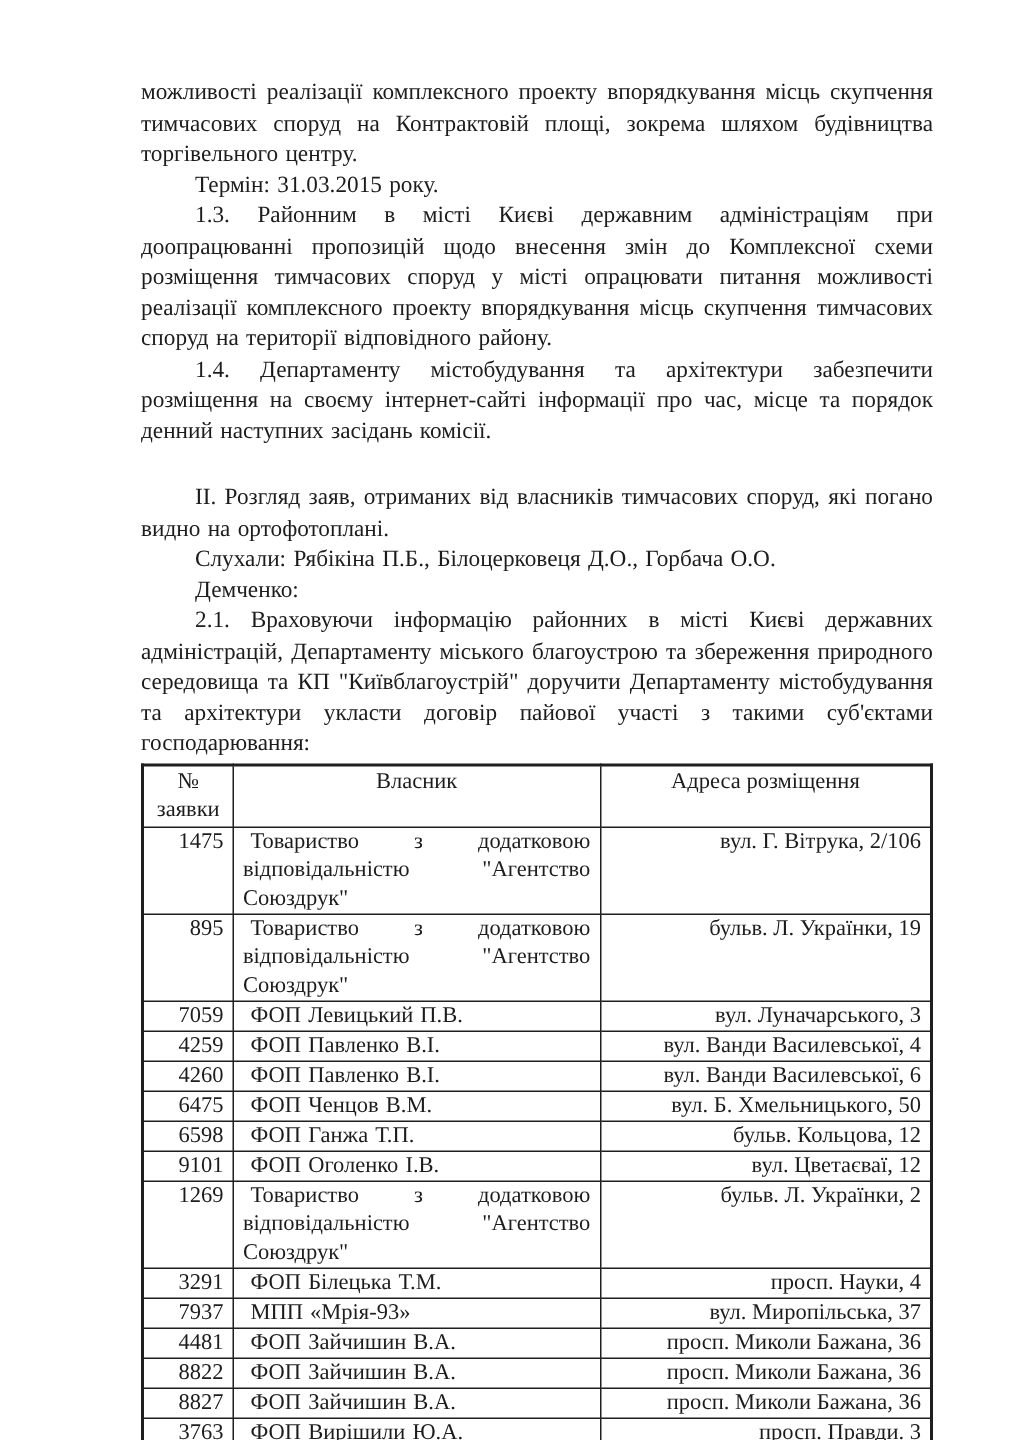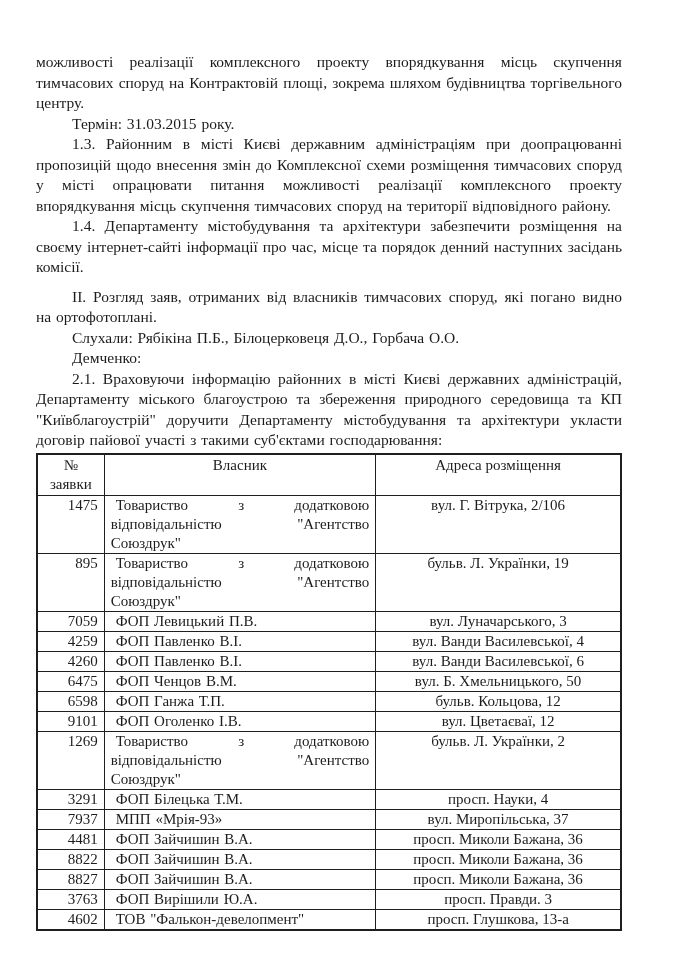--- a/index.html
+++ b/index.html
@@ -11,35 +11,35 @@
     width: 679px;
     height: 960px;
     overflow: hidden;
     font-family: "Liberation Serif", "DejaVu Serif", serif;
     color: #1c1c1c;
   }
   .page {
     box-sizing: border-box;
     width: 679px;
     height: 960px;
-    padding: 52px 57px 0 36px;
+    padding: 52px 57px 0 94px;
   }
   .doc-text p {
     margin: 0;
     font-size: 15.5px;
     line-height: 20.5px;
     text-align: justify;
     text-indent: 36px;
     word-spacing: 1px;
   }
   .doc-text p.no-indent {
     text-indent: 0;
   }
   .doc-text p.section-gap {
-    margin-top: 9px;
+    margin-top: 24px;
   }
   table.apps {
     border-collapse: collapse;
     width: 100%;
     margin-top: 2px;
     table-layout: fixed;
     border: 2px solid #1f1f1f;
   }
   table.apps col.c-id      { width: 11.5%; }
   table.apps col.c-owner   { width: 46.5%; }
@@ -60,21 +60,21 @@
   th.h-id { white-space: pre-line; }
   td.cell-id {
     text-align: right;
   }
   td.cell-owner {
     text-align: justify;
     text-indent: 5px;
     word-spacing: 1px;
   }
   td.cell-address {
-    text-align: center;
+    text-align: right;
     padding-left: 8px;
   }
 </style>
 </head>
 <body>
 
 <div class="page">
   <div class="doc-text">
     <p class="no-indent">можливості реалізації комплексного проекту впорядкування місць скупчення тимчасових споруд на Контрактовій площі, зокрема шляхом будівництва торгівельного центру.</p>
     <p>Термін: 31.03.2015 року.</p>

